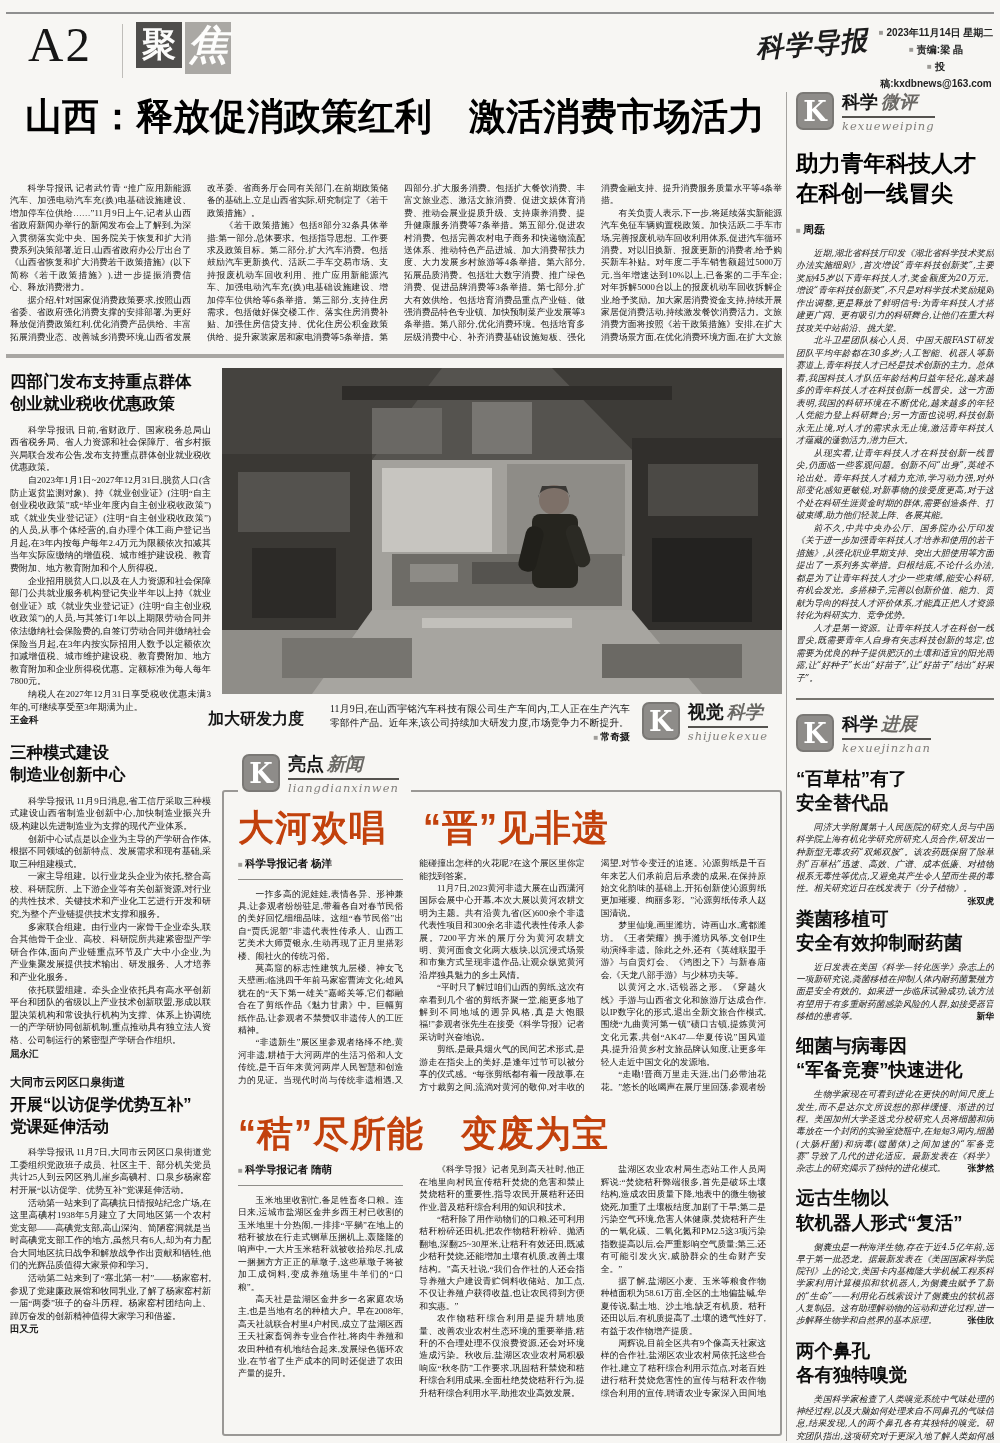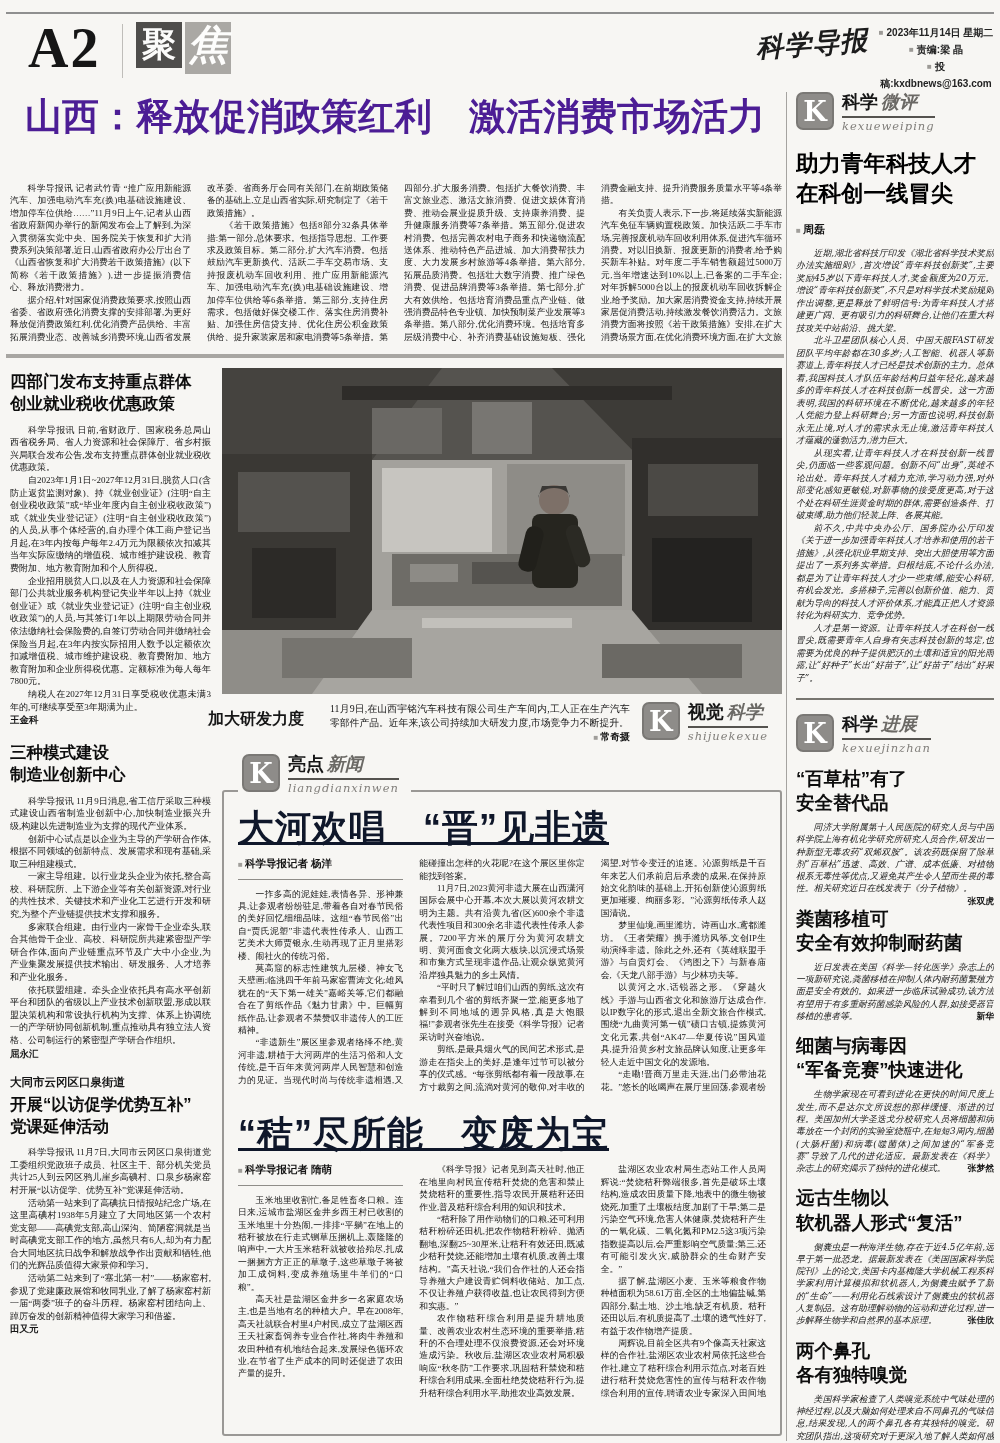--- a/index.html
+++ b/index.html
@@ -2,31 +2,31 @@
 <html><head>
 <meta charset="utf-8">
 <style>
   * { box-sizing: border-box; }
   html,body { margin:0; padding:0; }
   body { width:1000px; height:1443px; background:#eceae6; font-family:"Liberation Serif",serif; color:#161616; }
   #paper { position:relative; width:1000px; height:1443px; background:#f7f6f3; overflow:hidden; }
 
   
   .top-rule { position:absolute; top:12px; left:6px; width:988px; height:2px; background:#8f8f8f; }
-  .page-num { position:absolute; top:20px; left:28px; font-family:"Liberation Serif",serif; font-weight:bold; font-size:56px; line-height:1; letter-spacing:2px; }
+  .page-num { position:absolute; top:20px; left:28px; font-family:"Liberation Serif",serif; font-weight:normal; font-size:49px; line-height:1; letter-spacing:2px; }
   .head-vline { position:absolute; top:24px; left:122px; width:1px; height:54px; background:#bfbdb9; }
   .focus-logo { position:absolute; top:22px; left:136px; display:flex; gap:3px; }
   .fbox1 { width:46px; height:46px; background:#4e4d4b; color:#fbfbfa; font-family:"Liberation Sans",sans-serif; font-weight:bold; font-size:34px; display:flex; align-items:center; justify-content:center; }
   .fbox2 { width:46px; height:52px; background:#aaa8a4; color:#fdfdfc; font-family:"DejaVu Serif",serif; font-style:italic; font-weight:bold; font-size:40px; display:flex; align-items:flex-start; justify-content:center; line-height:1.1; }
   .masthead { position:absolute; top:26px; left:756px; width:112px; font-family:"DejaVu Serif",serif; font-style:italic; font-weight:bold; font-size:27px; letter-spacing:1px; transform:rotate(-4deg); color:#1c1c1c; white-space:nowrap; }
   .header-info { position:absolute; top:24px; left:876px; width:120px; font-family:"Liberation Sans",sans-serif; font-size:10px; font-weight:bold; line-height:17px; color:#222;text-align:center; }
   .header-info div::before { content:"■"; color:#9c9a96; font-size:8px; margin-right:3px; vertical-align:1px; }
 
   
-  .main-headline { position:absolute; top:94px; left:6px; width:778px; text-align:center; font-family:"Liberation Sans",sans-serif; font-weight:900; font-size:37px; line-height:1.25; letter-spacing:0px; color:#4c1d95; }
+  .main-headline { position:absolute; top:94px; left:6px; width:778px; text-align:center; font-family:"Liberation Sans",sans-serif; font-weight:900; font-size:37px; line-height:1.25; letter-spacing:0px; color:#000000; }
   .main-article { position:absolute; top:182px; left:10px; width:772px; height:170px; column-count:4; column-gap:16px; font-size:8.8px; line-height:12.4px; text-align:justify; overflow:hidden; }
   .main-article p, .body-sm p, .cols3 .flow p, .wp-body p { margin:0; text-indent:2em; }
   .divider-bar { position:absolute; top:354px; left:6px; width:778px; height:4px; background:#a8a6a2; }
 
   
   .left-col { position:absolute; top:370px; left:10px; width:201px; height:1071px; overflow:hidden; }
   .art-title { font-family:"Liberation Sans",sans-serif; font-weight:bold; font-size:16.5px; line-height:1.35; white-space:pre-line; margin:0 0 9px 0; color:#0d0d0d; }
   .kicker { font-family:"Liberation Sans",sans-serif; font-weight:bold; font-size:11.5px; margin:0 0 3px 0; }
   .body-sm { font-size:9px; line-height:12.6px; text-align:justify; }
   .sig-line { text-align:left; font-weight:bold; font-size:9.5px; padding-right:2px; margin-top:1px; }
@@ -44,21 +44,21 @@
   .section-head { display:flex; gap:8px; align-items:flex-start; }
   .klogo { width:38px; height:38px; background:#8e8c89; border:2px solid #7a7875; border-radius:7px; color:#fff; display:flex; align-items:center; justify-content:center; font-family:"DejaVu Serif",serif; font-weight:bold; font-size:27px; flex:0 0 auto; }
   .sh-title { font-family:"Liberation Sans",sans-serif; font-weight:bold; font-size:18px; line-height:1.1; white-space:nowrap; }
   .sh-script { font-family:"DejaVu Serif",serif; font-style:italic; font-weight:bold; color:#6b6965; margin-left:3px; }
   .sh-rule { height:2px; background:#55534f; margin:3px 0 1px 0; }
   .sh-pinyin { font-family:"DejaVu Serif",serif; font-style:italic; font-size:11.5px; color:#807e7a; letter-spacing:1px; white-space:nowrap; }
 
   
   .liangdian-box { position:absolute; top:790px; left:222px; width:560px; height:646px; border:2px solid #9a9895; border-radius:3px; padding:10px 14px 8px 14px; overflow:hidden; }
   .ld-logo { position:absolute; top:754px; left:238px; background:#f7f6f3; padding:0 12px 0 4px; }
-  .ld-headline { font-family:"Liberation Sans",sans-serif; font-weight:900; font-size:36px; letter-spacing:1px; color:#0f172a; margin:4px 0 8px 0; line-height:1.2;text-decoration:underline; }
+  .ld-headline { font-family:"Liberation Sans",sans-serif; font-weight:900; font-size:36px; letter-spacing:1px; color:#c2410c; margin:4px 0 8px 0; line-height:1.2; }
   .cols3 { column-count:3; column-gap:16px; height:241px; font-size:8.8px; line-height:12.4px; text-align:justify; overflow:hidden; }
   .byline { font-family:"Liberation Sans",sans-serif; font-weight:bold; font-size:10.5px; border-bottom:1px solid #8f8d89; padding-bottom:7px; margin-bottom:8px; }
   .byline::before { content:"■ "; color:#a09e9a; font-size:8px; }
   .hl2 { margin-top:14px; }
 
   
   .col-rule { position:absolute; top:92px; left:786px; width:1px; height:1349px; background:#a5a3a0; }
   .right-col { position:absolute; top:92px; left:796px; width:198px; height:1349px; overflow:hidden; }
   .wp-headline { font-family:"Liberation Sans",sans-serif; font-weight:bold; font-size:22.5px; line-height:1.35; white-space:pre-line; margin:16px 0 12px 0; color:#000000; }
   .wp-author { font-family:"Liberation Sans",sans-serif; font-weight:bold; font-size:11px; margin-bottom:10px; }
@@ -204,21 +204,21 @@
     <div class="ld-headline hl2">“秸”尽所能　变废为宝</div>
     <div class="cols3">
       <div class="byline">科学导报记者 隋萌</div>
       <div class="flow">
           <p>玉米地里收割忙,备足牲畜冬口粮。连日来,运城市盐湖区金井乡西王村已收割的玉米地里十分热闹,一排排“平躺”在地上的秸秆被放在行走式铡草压捆机上,轰隆隆的响声中,一大片玉米秸秆就被收拾殆尽,扎成一捆捆方方正正的草墩子,这些草墩子将被加工成饲料,变成养殖场里牛羊们的“口粮”。</p>
           <p>高天社是盐湖区金井乡一名家庭农场主,也是当地有名的种植大户。早在2008年,高天社就联合村里4户村民,成立了盐湖区西王天社家畜饲养专业合作社,将肉牛养殖和农田种植有机地结合起来,发展绿色循环农业,在节省了生产成本的同时还促进了农田产量的提升。</p>
           <p>《科学导报》记者见到高天社时,他正在地里向村民宣传秸秆焚烧的危害和禁止焚烧秸秆的重要性,指导农民开展秸秆还田作业,普及秸秆综合利用的知识和技术。</p>
           <p>“秸秆除了用作动物们的口粮,还可利用秸秆粉碎还田机,把农作物秸秆粉碎、抛洒翻地,深翻25~30厘米,让秸秆有效还田,既减少秸秆焚烧,还能增加土壤有机质,改善土壤结构。”高天社说,“我们合作社的人还会指导养殖大户建设青贮饲料收储站、加工点,不仅让养殖户获得收益,也让农民得到方便和实惠。”</p>
           <p>农作物秸秆综合利用是提升耕地质量、改善农业农村生态环境的重要举措,秸秆的不合理处理不仅浪费资源,还会对环境造成污染。秋收后,盐湖区农业农村局积极响应“秋冬防”工作要求,巩固秸秆禁烧和秸秆综合利用成果,全面杜绝焚烧秸秆行为,提升秸秆综合利用水平,助推农业高效发展。</p>
           <p>盐湖区农业农村局生态站工作人员周辉说:“焚烧秸秆弊端很多,首先是破坏土壤结构,造成农田质量下降,地表中的微生物被烧死,加重了土壤板结度,加剧了干旱;第二是污染空气环境,危害人体健康,焚烧秸秆产生的一氧化碳、二氧化氮和PM2.5这3项污染指数提高以后,会严重影响空气质量;第三,还有可能引发火灾,威胁群众的生命财产安全。”</p>
-          <p>据了解,盐湖区小麦、玉米等粮食作物种植面积为58.61万亩,全区的土地偏盐碱,第四部分,黏土地、沙土地,缺乏有机质。秸秆还田以后,有机质提高了,土壤的透气性好了,有益于农作物增产提质。</p>
+          <p>据了解,盐湖区小麦、玉米等粮食作物种植面积为58.61万亩,全区的土地偏盐碱,华夏传说,黏土地、沙土地,缺乏有机质。秸秆还田以后,有机质提高了,土壤的透气性好了,有益于农作物增产提质。</p>
           <p>周辉说,目前全区共有9个像高天社家这样的合作社,盐湖区农业农村局依托这些合作社,建立了秸秆综合利用示范点,对老百姓进行秸秆焚烧危害性的宣传与秸秆农作物综合利用的宣传,聘请农业专家深入田间地头,对农户和合作社、养殖场进行秸秆综合利用方面的技术宣传、培训指导。</p>
         </div>
     </div>
   </div>
   <div class="ld-logo section-head">
     <div class="klogo">K</div>
     <div>
       <div class="sh-title"><span>亮点</span><span class="sh-script">新闻</span></div>
       <div class="sh-rule"></div>
       <div class="sh-pinyin">liangdianxinwen</div>

